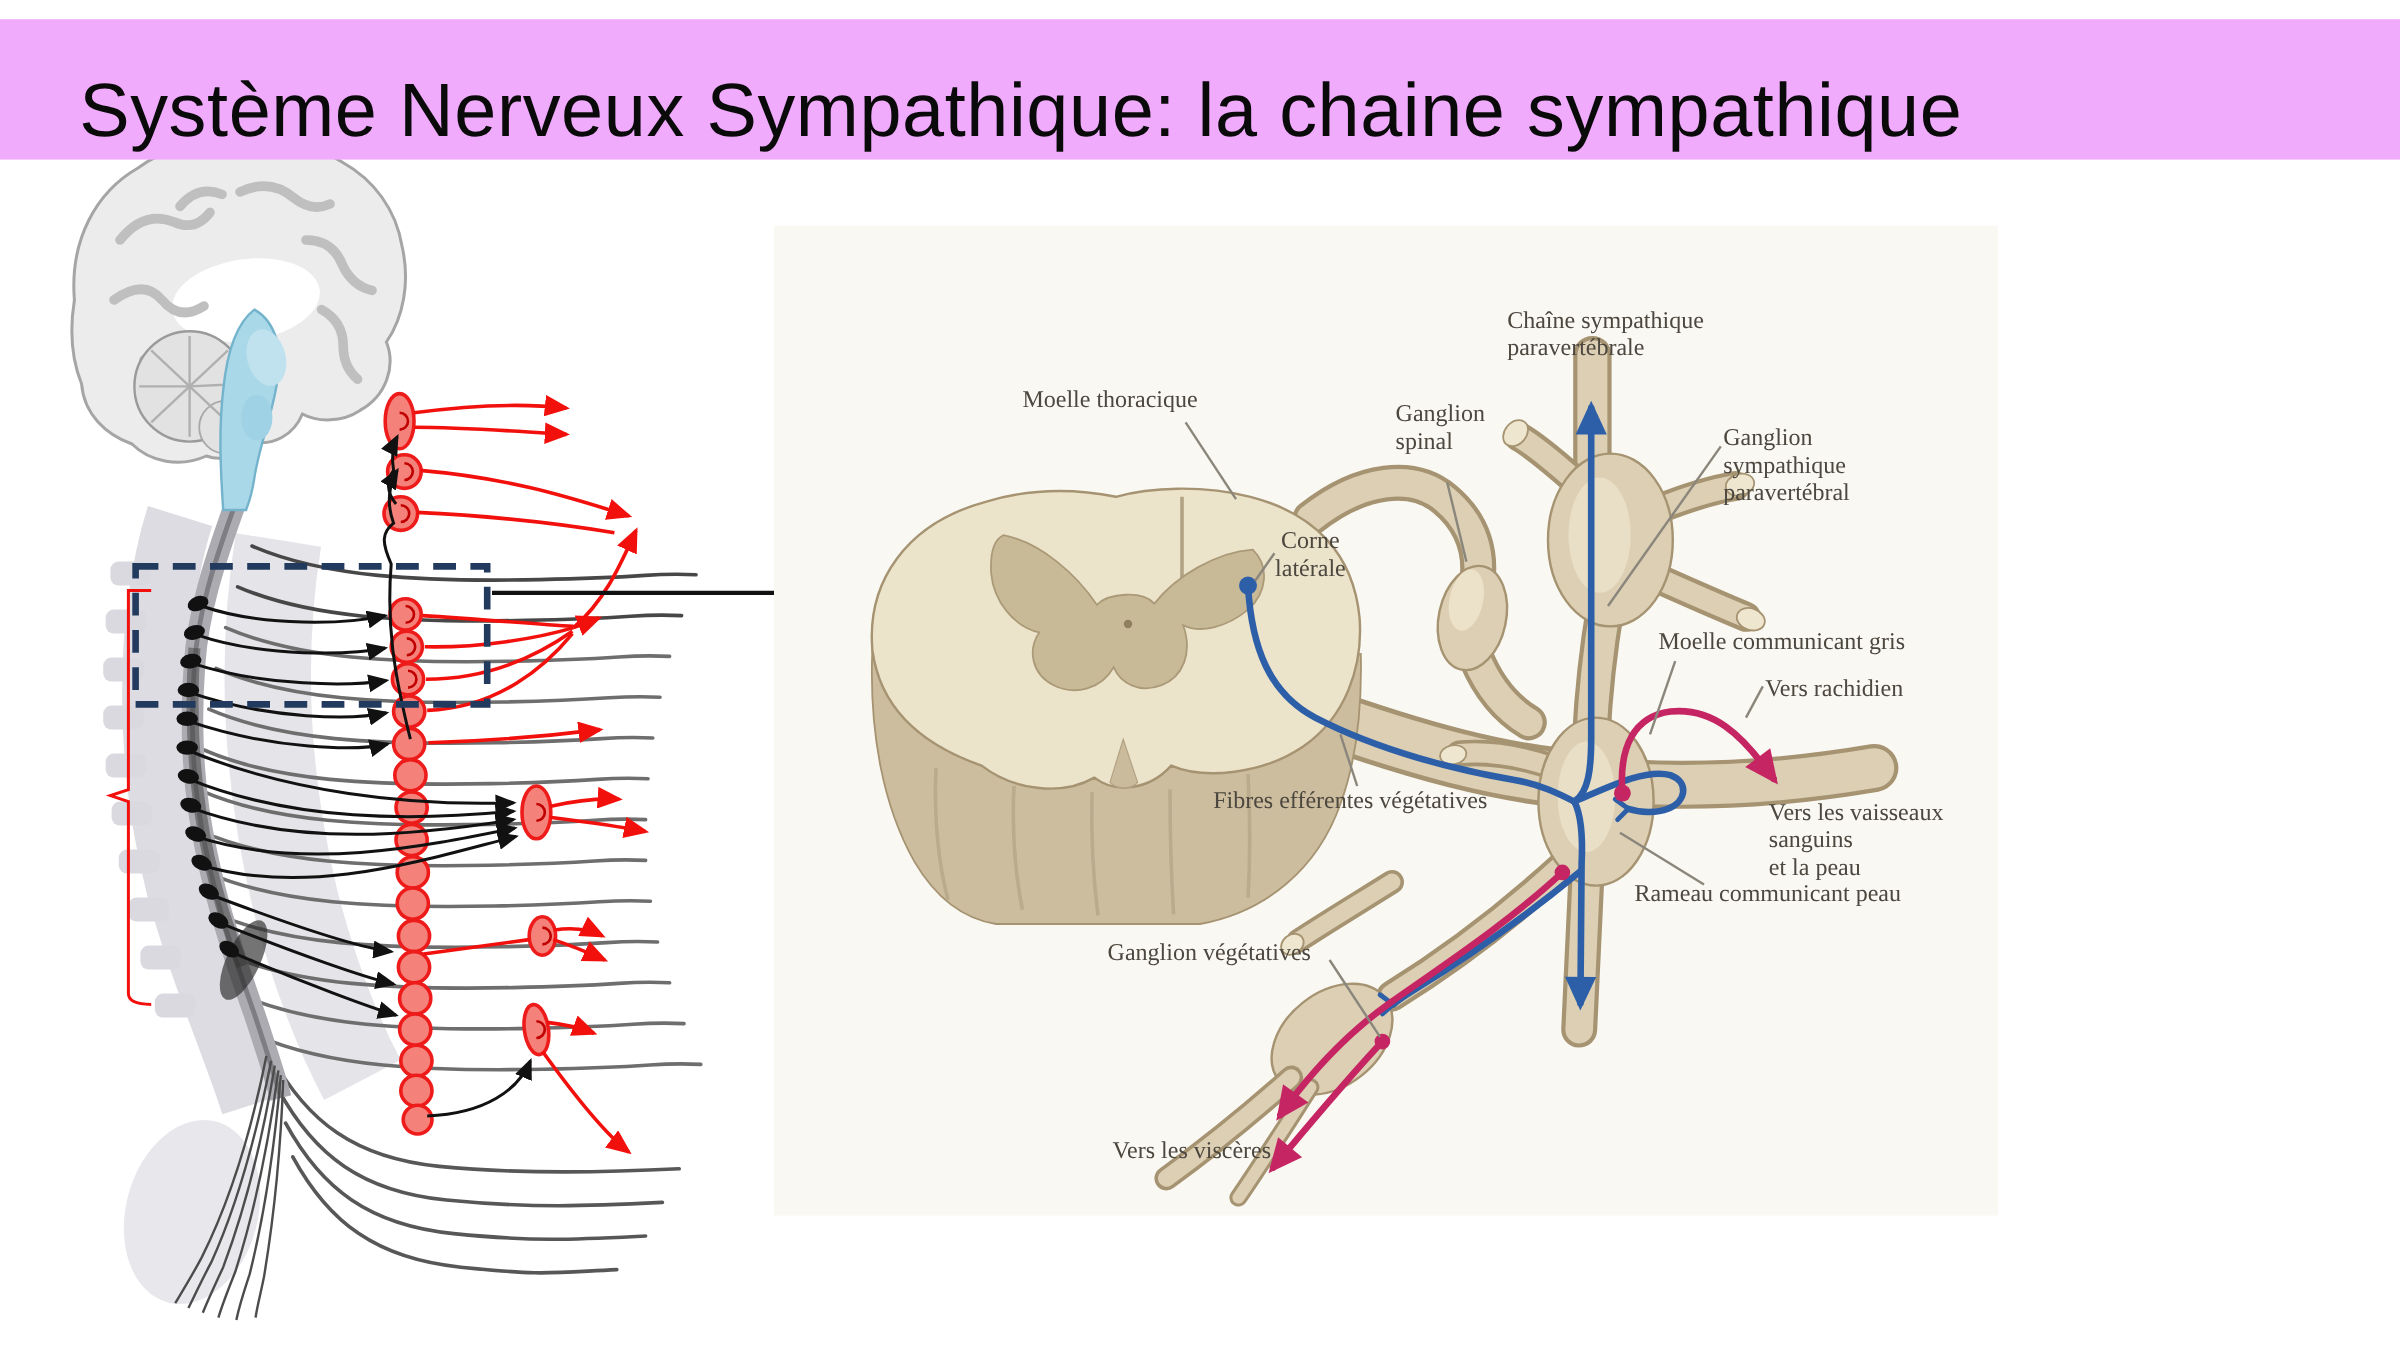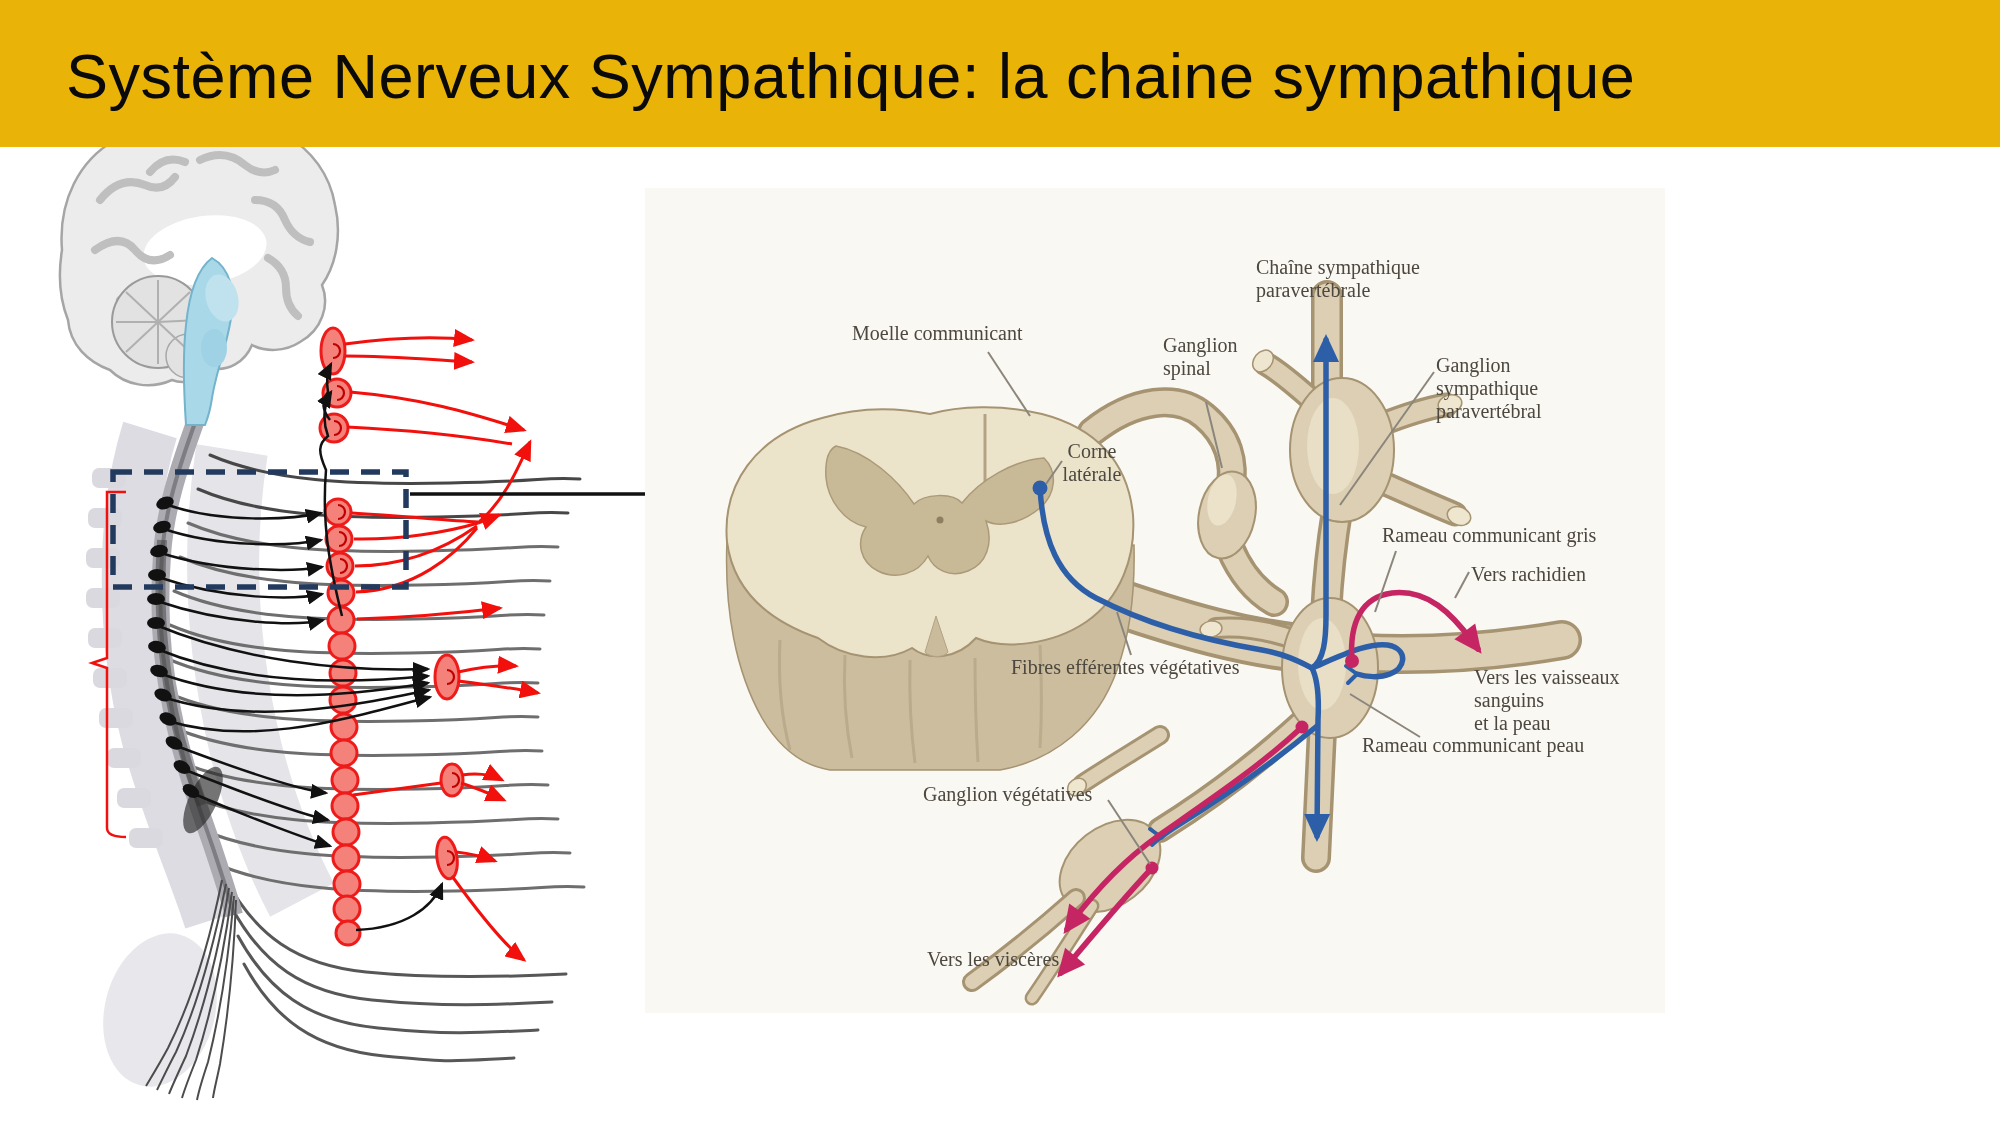--- a/index.html
+++ b/index.html
@@ -1,18 +1,18 @@
 <!DOCTYPE html>
 <html><head>
 <meta charset="utf-8">
 <style>
   html,body{margin:0;padding:0;background:#888;}
   .slide{position:relative;width:2000px;height:1125px;background:#ffffff;overflow:hidden;
          font-family:"Liberation Sans",sans-serif;}
-  .banner{position:absolute;left:0;top:0;width:2000px;height:147px;background:#eab308;z-index:3;}
+  .banner{position:absolute;left:0;top:16px;width:2000px;height:117px;background:#f0abfc;z-index:3;}
   .title{position:absolute;left:66px;top:40px;font-size:63px;letter-spacing:0.5px;color:#0a0a0a;
          font-family:"Liberation Sans",sans-serif;white-space:nowrap;}
   .art{position:absolute;left:0;top:0;z-index:1;}
   .lbl{position:absolute;z-index:2;font-family:"Liberation Serif","DejaVu Serif",serif;
        font-size:20px;line-height:1.16;color:#4c473f;white-space:pre-line;}
   .lbl.right{text-align:center;}
 </style>
 </head>
 <body>
 
@@ -351,31 +351,31 @@
         <line x1="1396" y1="551" x2="1375" y2="612"></line>
         <line x1="1469" y1="572" x2="1455" y2="598"></line>
         <line x1="1420" y1="737" x2="1350" y2="694"></line>
         <line x1="1131" y1="655" x2="1117" y2="612"></line>
         <line x1="1108" y1="800" x2="1150" y2="864"></line>
       </g>
     </g>
   </svg>
 
   <div>
-    <div class="lbl" style="left:852px;top:322px">Moelle communicant</div>
+    <div class="lbl" style="left:852px;top:322px">Moelle thoracique</div>
     <div class="lbl" style="left:1256px;top:256px">Chaîne sympathique
 paravertébrale</div>
     <div class="lbl" style="left:1163px;top:334px">Ganglion
 spinal</div>
     <div class="lbl" style="left:1436px;top:354px">Ganglion
 sympathique
 paravertébral</div>
     <div class="lbl right" style="left:1056px;top:440px;width:72px">Corne
 latérale</div>
-    <div class="lbl" style="left:1382px;top:524px">Rameau communicant gris</div>
+    <div class="lbl" style="left:1382px;top:524px">Moelle communicant gris</div>
     <div class="lbl" style="left:1471px;top:563px">Vers rachidien</div>
     <div class="lbl" style="left:1474px;top:666px">Vers les vaisseaux
 sanguins
 et la peau</div>
     <div class="lbl" style="left:1362px;top:734px">Rameau communicant peau</div>
     <div class="lbl" style="left:1011px;top:656px">Fibres efférentes végétatives</div>
     <div class="lbl" style="left:923px;top:783px">Ganglion végétatives</div>
     <div class="lbl" style="left:927px;top:948px">Vers les viscères</div>
   </div>
 

